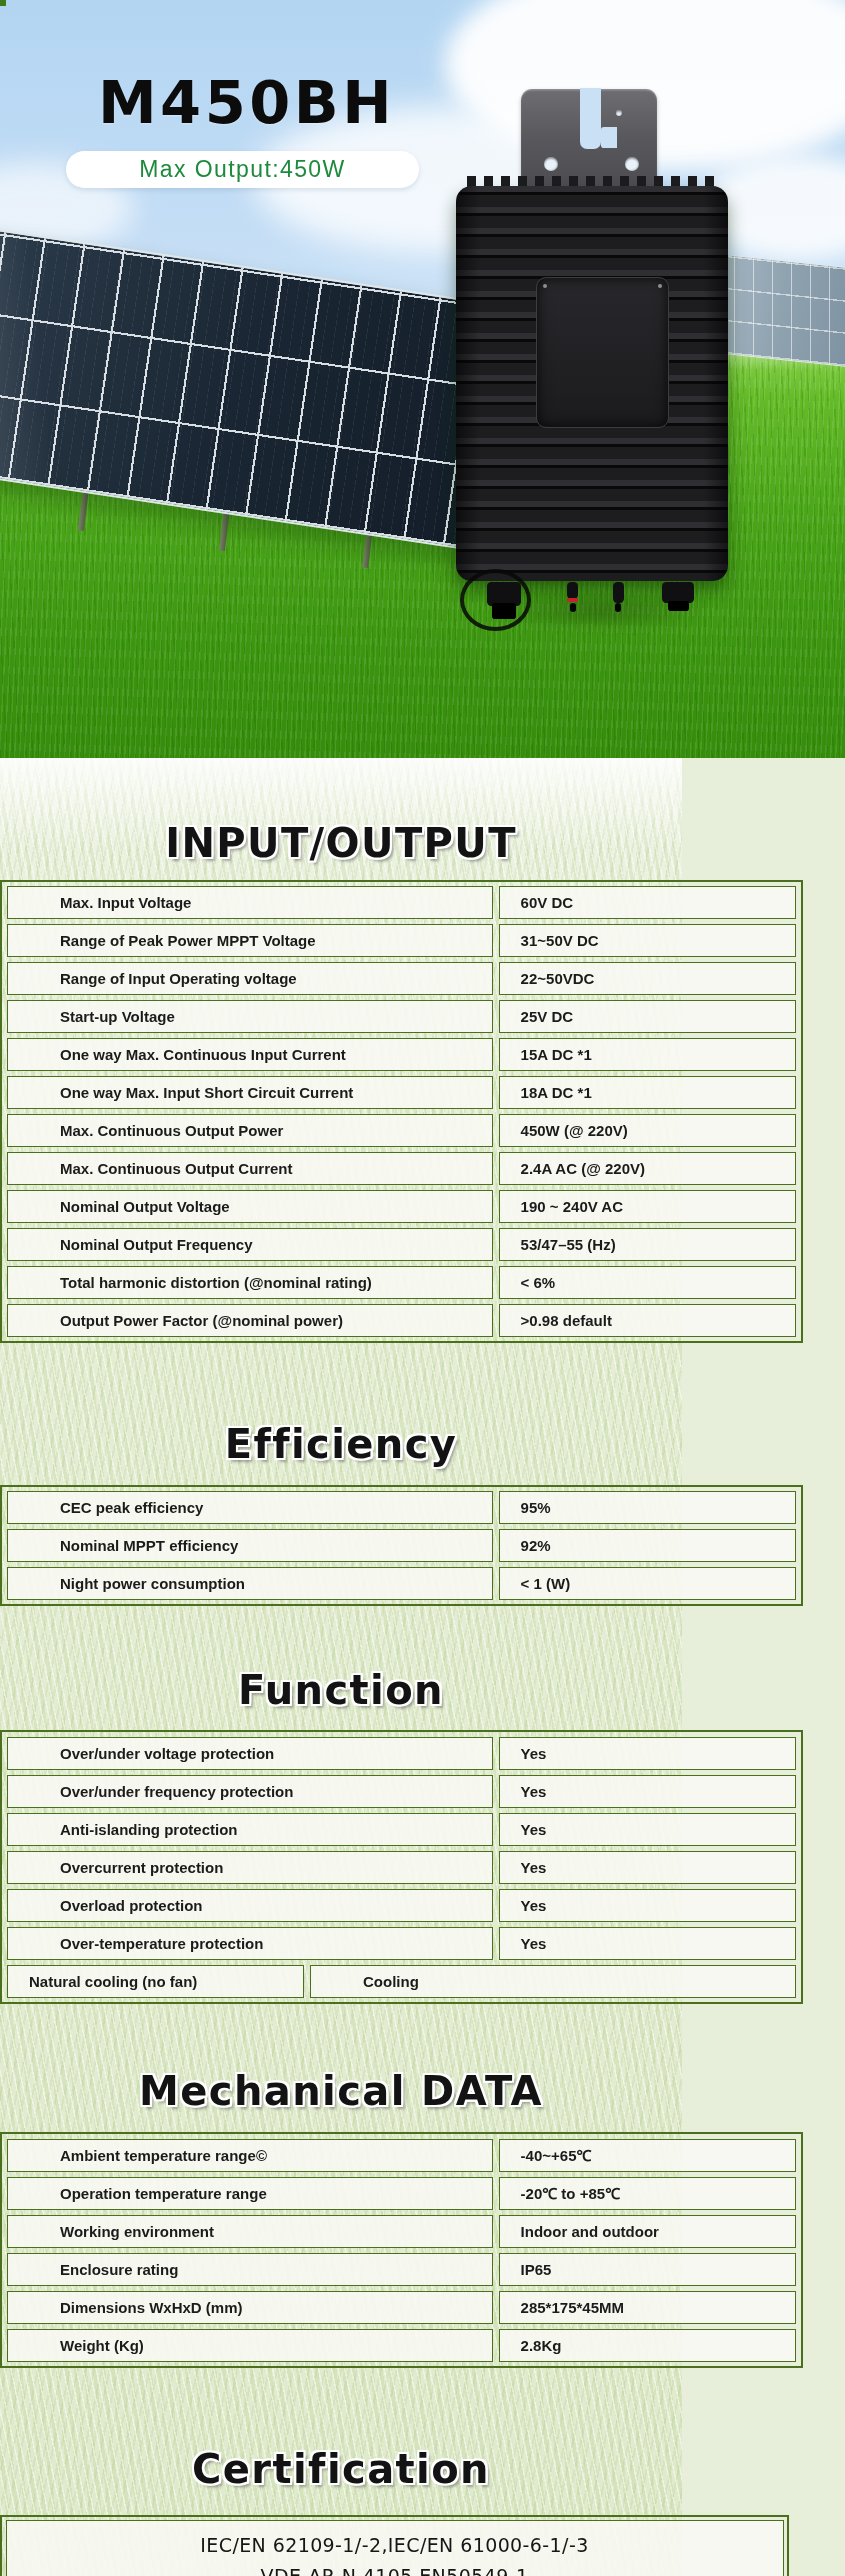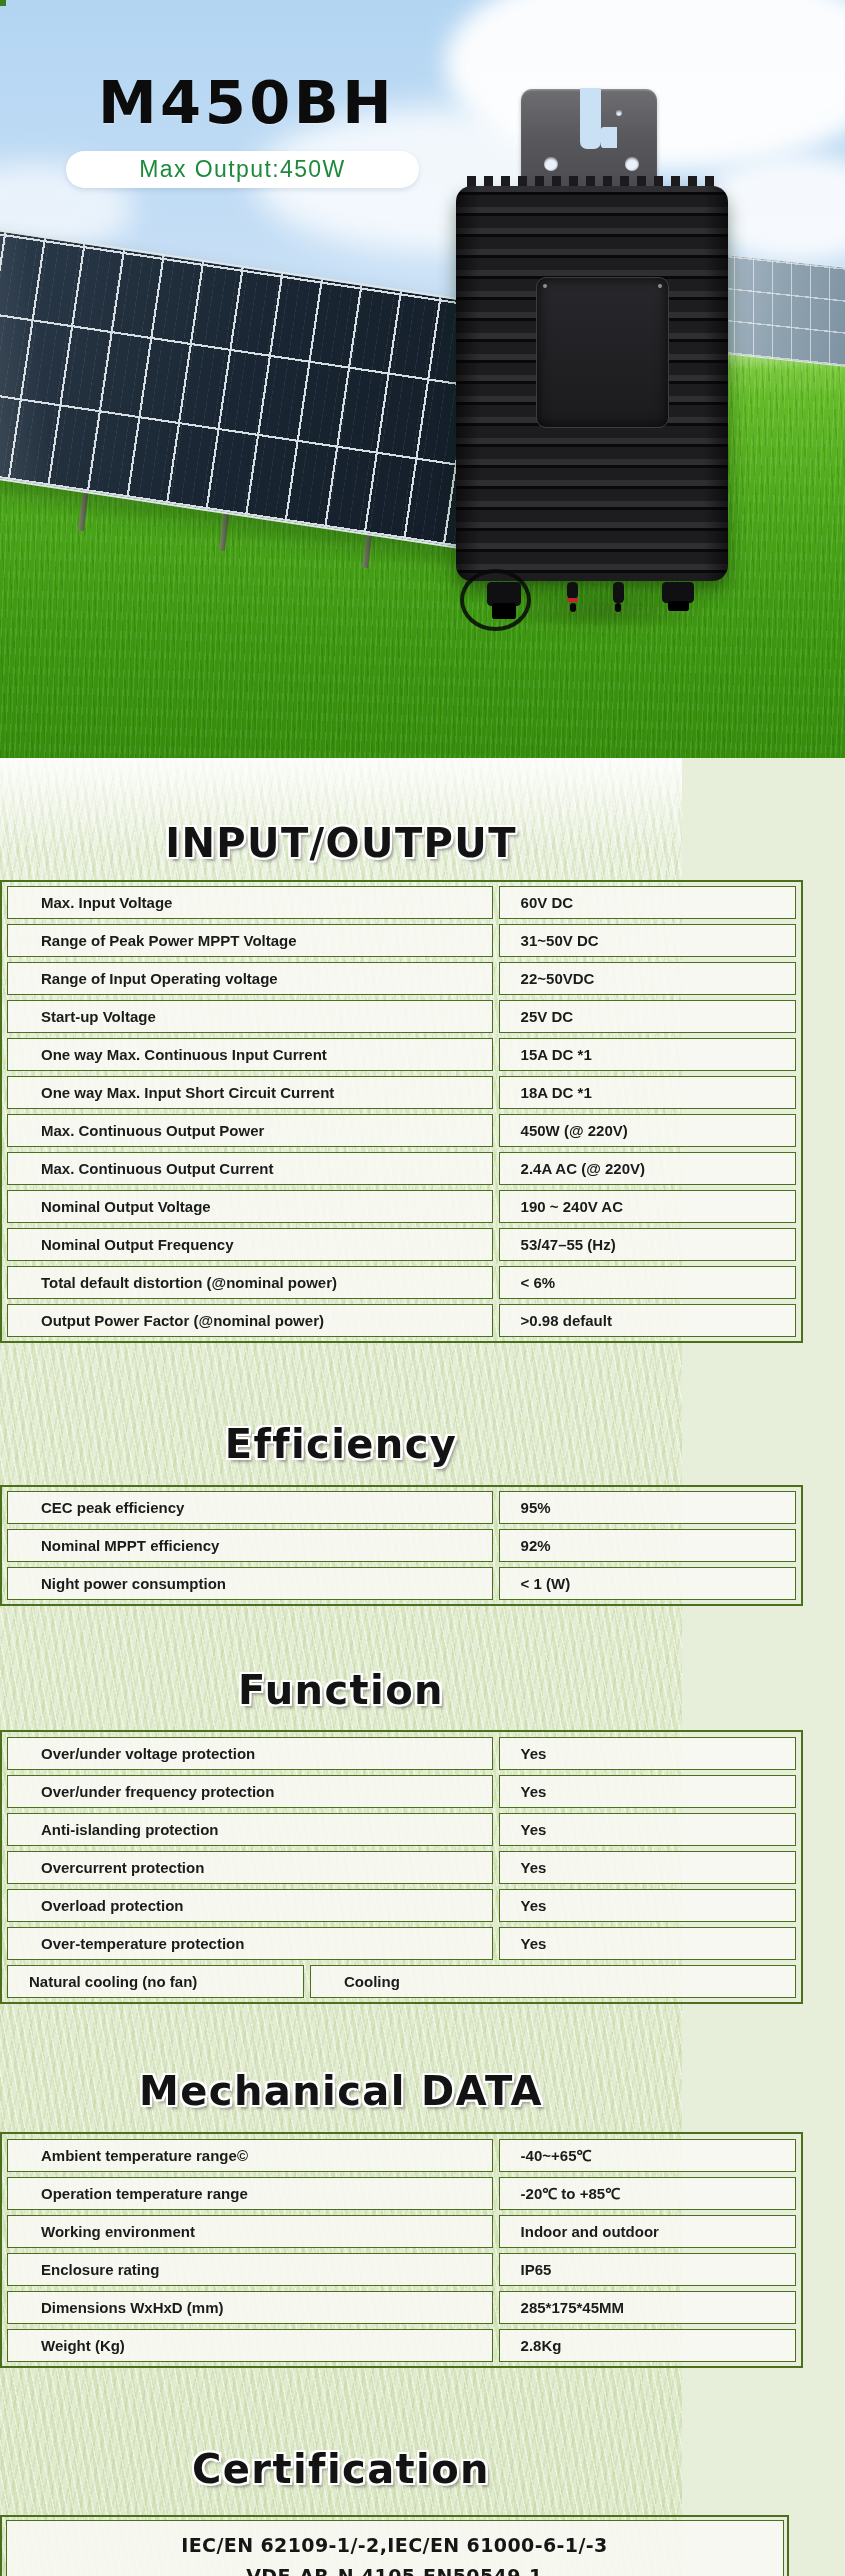--- a/index.html
+++ b/index.html
@@ -178,31 +178,31 @@
   .t-eff{margin-top:17px;}
   .t-fn{margin-top:16px;}
   .t-mech{margin-top:17.6px;}
   .spec-row{display:flex;gap:5.6px;margin-bottom:5px;}
   .spec-row:last-child{margin-bottom:0;}
   .cell{
     border:1.4px solid var(--green);background:var(--cell-bg);
     height:33px;display:flex;align-items:center;
     font-size:15px;font-weight:600;color:var(--ink);white-space:nowrap;
   }
-  .cell.label{flex:0 0 486px;padding-left:33px;}
+  .cell.label{flex:0 0 486px;padding-left:52px;}
   .cell.value{flex:1 1 auto;padding-left:21px;}
   .cert-box{
     width:789px;margin:22px auto 0;border:2.1px solid var(--green);padding:3.5px;
   }
   .cert-inner{
     border:1.4px solid var(--green);background:var(--cell-bg);
     text-align:center;padding:8.5px 0 7px;
   }
   .cert-line{
-    font-size:19px;font-weight:bold;color:#161616;line-height:31px;letter-spacing:0.4px;
+    font-size:19px;font-weight:normal;color:#161616;line-height:31px;letter-spacing:0.4px;
     font-family:"DejaVu Sans", sans-serif;
   }
 </style>
 </head>
 <body>
 
 <div class="hero">
   <div class="corner-marker"></div>
   <div class="cloud c1"></div>
   <div class="cloud c2"></div>
@@ -291,21 +291,21 @@
     </div>
     <div class="spec-row">
       <div class="cell label">Nominal Output Voltage</div>
       <div class="cell value">190 ~ 240V AC</div>
     </div>
     <div class="spec-row">
       <div class="cell label">Nominal Output Frequency</div>
       <div class="cell value">53/47–55 (Hz)</div>
     </div>
     <div class="spec-row">
-      <div class="cell label">Total default distortion (@nominal power)</div>
+      <div class="cell label">Total harmonic distortion (@nominal rating)</div>
       <div class="cell value">&lt; 6%</div>
     </div>
     <div class="spec-row">
       <div class="cell label">Output Power Factor (@nominal power)</div>
       <div class="cell value">&gt;0.98 default</div>
     </div>
   </div>
 
   <div class="sec-heading h-eff">Efficiency</div>
   <div class="spec-table t-eff">

